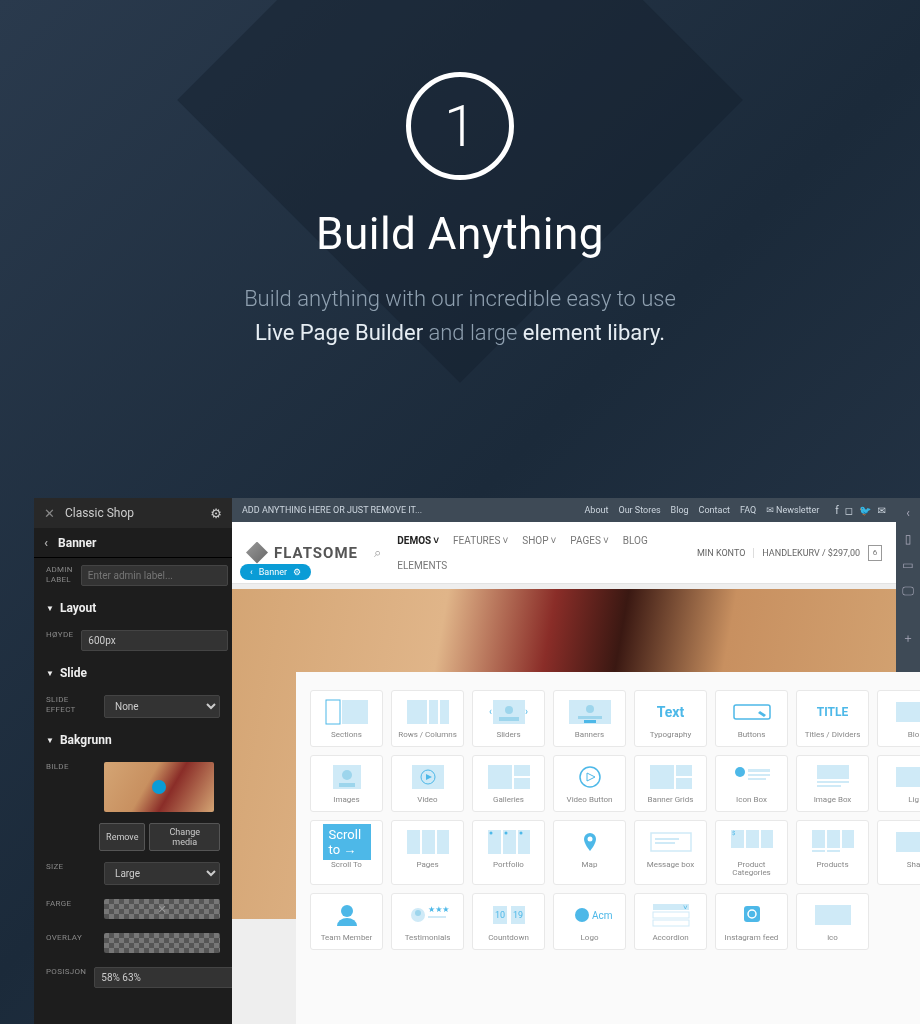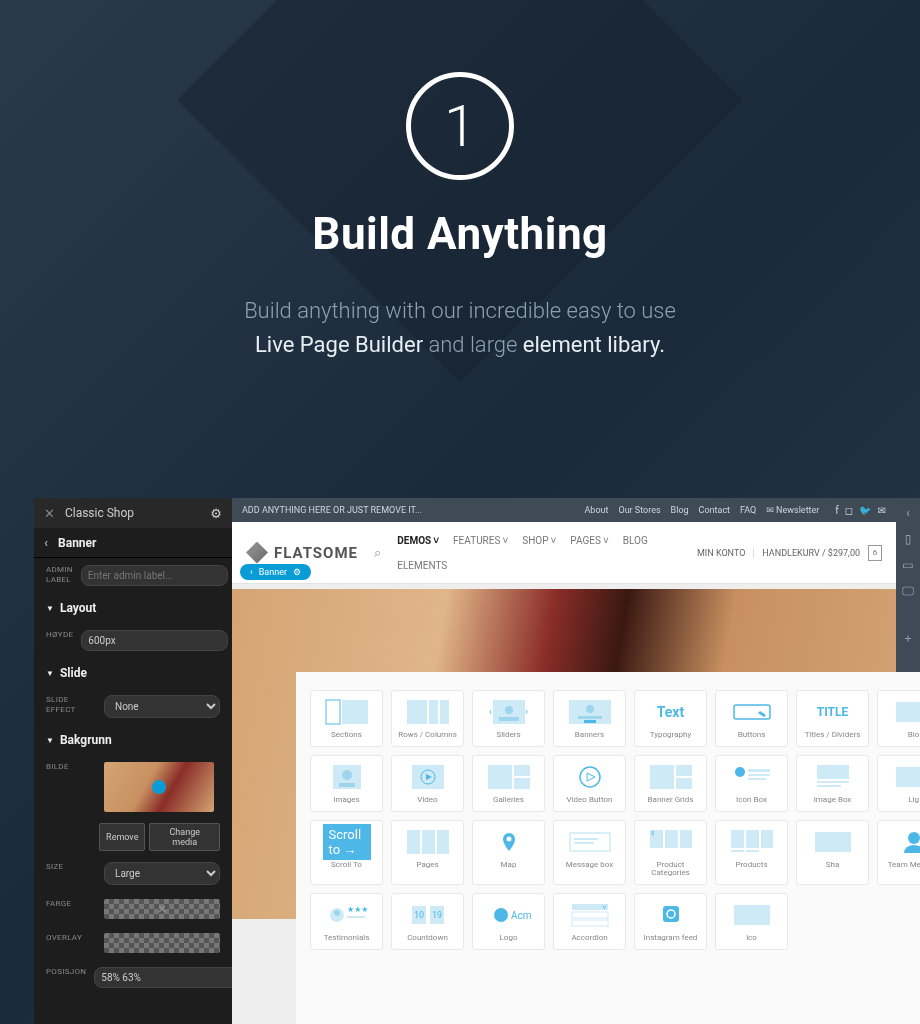--- a/index.html
+++ b/index.html
@@ -1,33 +1,33 @@
 <!DOCTYPE html>
 <html><head>
 <meta charset="utf-8">
 <style>
 *{margin:0;padding:0;box-sizing:border-box;font-family:-apple-system,BlinkMacSystemFont,"Segoe UI",Roboto,sans-serif}
 body{width:920px;height:1024px;background:#1e2d3d;overflow:hidden;position:relative}
 .dbg{position:absolute;inset:0;background:linear-gradient(135deg,#2a3a4d 0%,#1b2a3a 50%,#2a3a4d 100%)}
 .dbg::before{content:"";position:absolute;top:-100px;left:50%;transform:translateX(-50%) rotate(45deg);width:400px;height:400px;background:rgba(20,30,45,.45)}
 .hero{position:relative;text-align:center;padding-top:72px;color:#fff}
 .circ{width:108px;height:108px;border:5px solid #fff;border-radius:50%;margin:0 auto 28px;display:flex;align-items:center;justify-content:center;font-size:58px;font-weight:300}
-.h1{font-size:44px;font-weight:700;margin-bottom:34px;letter-spacing:.5px}
+.h1{font-size:44px;font-weight:400;margin-bottom:22px;letter-spacing:.5px}
 .sub{font-size:22px;font-weight:300;color:#8fa0b0;line-height:1.55;padding:0 80px}
 .sub strong{color:#e6edf3;font-weight:400}
 .app{position:absolute;top:498px;left:34px;right:0;bottom:0;display:flex;background:#1a1a1a}
 .side{width:198px;background:#1d1d1d;color:#bbb;font-size:11px;flex-shrink:0;overflow:hidden}
 .tbar{height:30px;background:#282828;display:flex;align-items:center;padding:0 10px;gap:10px;color:#ccc;font-size:12px}
 .cls{color:#888;font-size:13px;cursor:pointer}
 .gear{margin-left:auto;font-size:13px}
 .crumb{height:30px;display:flex;align-items:center;gap:10px;padding:0 10px;font-size:12px;font-weight:700;color:#eee;border-bottom:1px solid #000}
 .chev{font-size:13px;color:#aaa}
 .row{display:flex;padding:7px 12px;gap:8px}
 .lbl{width:50px;font-size:8px;color:#888;text-transform:uppercase;letter-spacing:.3px;line-height:1.2}
-.inp{flex:1;background:#333;border:1px solid #444;color:#ccc;padding:4px 6px;font-size:10px;border-radius:8px}
+.inp{flex:1;background:#333;border:1px solid #444;color:#ccc;padding:4px 6px;font-size:10px;border-radius:2px}
 .sec{padding:8px 12px;font-size:12px;font-weight:700;color:#eee;display:flex;align-items:center;gap:6px}
 .car{font-size:8px}
 .thumb{width:110px;height:50px;background:linear-gradient(120deg,#d4a574 0%,#c89060 40%,#8a2d28 60%,#d4a574 100%);border-radius:2px;position:relative}
 .thumb::after{content:"";position:absolute;left:50%;top:50%;width:14px;height:14px;background:#0a9cd6;border-radius:50%;transform:translate(-50%,-50%)}
 .btns{display:flex;gap:4px;padding:4px 12px}
 .btn{background:#333;border:1px solid #555;color:#ccc;font-size:9px;padding:3px 6px;border-radius:2px;cursor:pointer}
 .swatch{flex:1;height:20px;background:repeating-conic-gradient(#555 0 25%,#777 0 50%) 0 0/10px 10px;border-radius:2px;position:relative}
 .swatch.x::after{content:"✕";position:absolute;left:50%;top:50%;transform:translate(-50%,-50%);color:#999;font-size:11px}
 .main{flex:1;background:#eee;position:relative;overflow:hidden}
 .topstrip{height:24px;background:#3e4a56;display:flex;align-items:center;padding:0 10px;font-size:9px;color:#cdd6df}
@@ -353,20 +353,33 @@
             <rect x="1" y="1" width="13" height="24" fill="#cfeaf7"></rect>
             <rect x="16" y="1" width="13" height="24" fill="#cfeaf7"></rect>
             <rect x="31" y="1" width="12" height="24" fill="#cfeaf7"></rect>
           </svg>
         </div>
         <div class="enm">Pages</div>
       </div>
       <div class="el">
         <div class="ico">
           <svg width="44" height="26">
+            <rect x="1" y="1" width="13" height="24" fill="#cfeaf7"></rect>
+            <rect x="16" y="1" width="13" height="24" fill="#cfeaf7"></rect>
+            <rect x="31" y="1" width="12" height="24" fill="#cfeaf7"></rect>
+            <circle cx="4" cy="4" r="1.5" fill="#4db8e8"></circle>
+            <circle cx="19" cy="4" r="1.5" fill="#4db8e8"></circle>
+            <circle cx="34" cy="4" r="1.5" fill="#4db8e8"></circle>
+          </svg>
+        </div>
+        <div class="enm">Portfolio</div>
+      </div>
+      <div class="el">
+        <div class="ico">
+          <svg width="44" height="26">
             <path d="M22 4 a6 6 0 0 1 6 6 c0 5 -6 12 -6 12 s-6 -7 -6 -12 a6 6 0 0 1 6 -6" fill="#4db8e8"></path>
             <circle cx="22" cy="10" r="2.5" fill="#fff"></circle>
           </svg>
         </div>
         <div class="enm">Map</div>
       </div>
       <div class="el">
         <div class="ico">
           <svg width="44" height="26">
             <rect x="2" y="4" width="40" height="18" fill="none" stroke="#cfeaf7" stroke-width="1.5"></rect>

